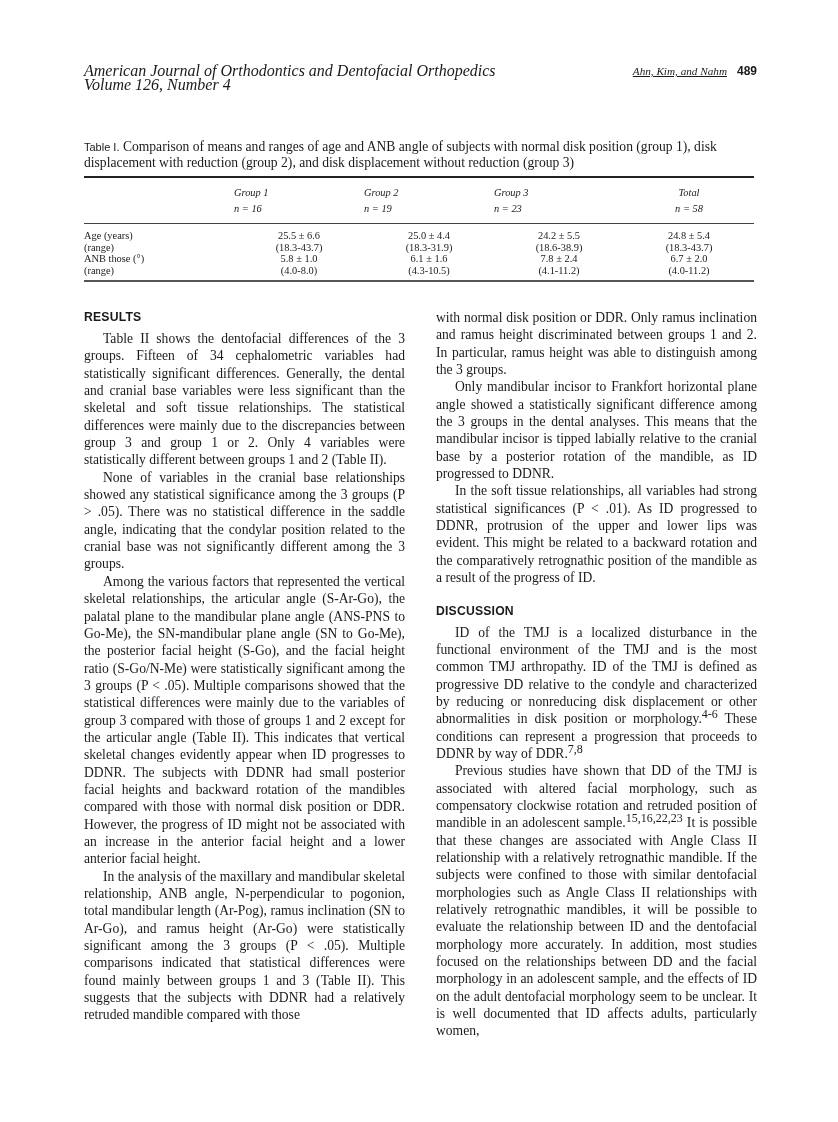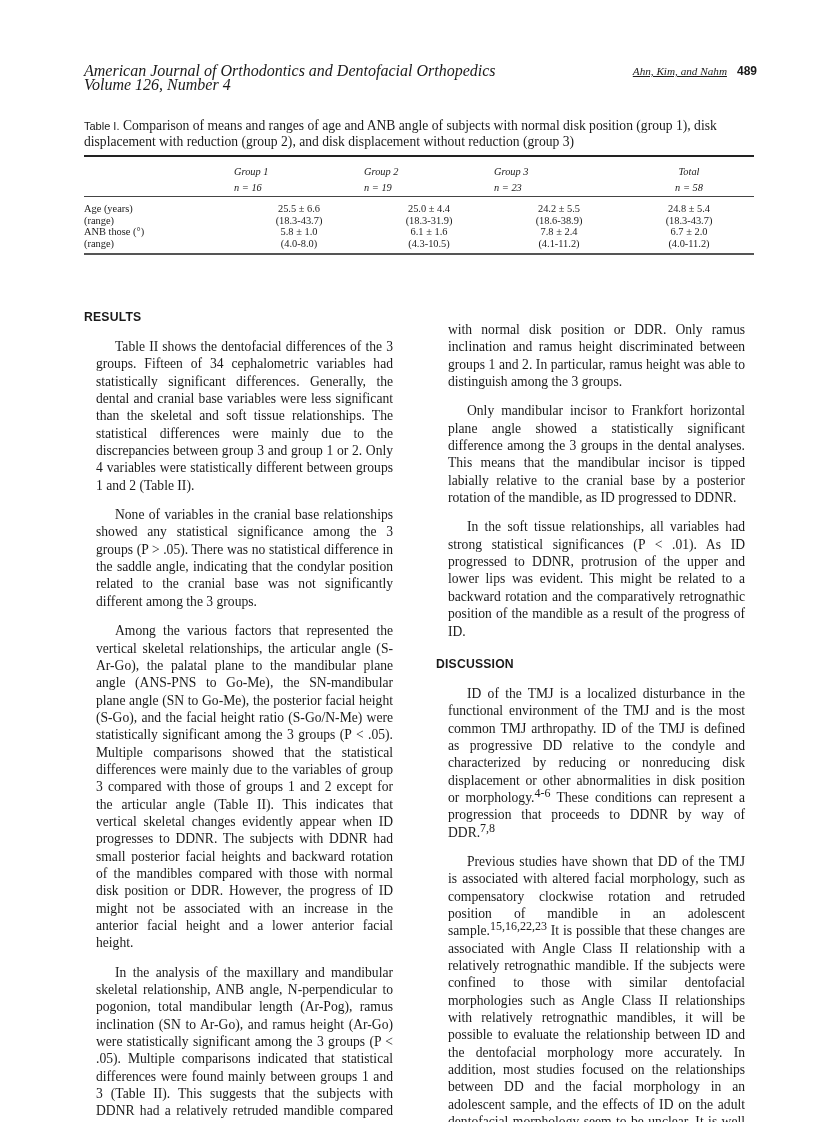--- a/index.html
+++ b/index.html
@@ -3,40 +3,40 @@
 <meta charset="utf-8">
 <style>
   html, body { margin: 0; padding: 0; background: #ffffff; }
   body { width: 838px; height: 1122px; position: relative; overflow: hidden;
          font-family: "Liberation Serif", serif; color: #1a1a1a; }
   .hdr-left { position: absolute; left: 84px; top: 64px; font-style: italic; font-size: 16px; line-height: 14px; }
   .hdr-right { position: absolute; right: 81px; top: 64px; font-size: 11.2px; line-height: 14px; }
   .hdr-right .authors { font-style: italic; margin-right: 10px; text-decoration: underline; }
   .hdr-right .pnum { font-family: "Liberation Sans", sans-serif; font-weight: bold; font-size: 12px; }
 
-  .table-block { position: absolute; left: 84px; top: 118px; width: 670px; }
+  .table-block { position: absolute; left: 84px; top: 139px; width: 670px; }
   .caption { font-size: 13.6px; line-height: 15px; margin: 0 0 6px 0; }
   .caption .tlabel { font-family: "Liberation Sans", sans-serif; font-size: 11px; }
   .rule-top { border-top: 2px solid #222; }
   .rule-bot { border-top: 2px solid #555; }
   table { width: 100%; border-collapse: collapse; font-size: 10.4px; }
   th { font-weight: normal; font-style: italic; text-align: left; line-height: 16px; padding: 0; }
   td { line-height: 11.6px; padding: 0; text-align: center; }
   td.lbl { text-align: left; }
   thead tr:first-child th { padding-top: 7px; }
-  thead tr:last-child th { }
+  thead tr:last-child th { padding-bottom: 6px; }
   tbody tr:first-child td { padding-top: 6px; }
   tbody tr:last-child td { padding-bottom: 4px; }
   .c0 { width: 150px; }
   th.cr, td.cr { text-align: center; }
 
   .col { position: absolute; top: 309px; width: 321px; font-size: 13.6px; line-height: 17.35px; text-align: justify; }
   .col-left { left: 84px; }
   .col-right { left: 436px; }
-  .col p { margin: 12px; text-indent: 19px; font-family: Liberation Serif, serif; }
+  .col p { margin: 0; text-indent: 19px; font-family: Liberation Serif, serif; }
   .col p.noindent { text-indent: 0; }
   .sect { font-family: "Liberation Sans", sans-serif; font-weight: bold; font-size: 12.2px; letter-spacing: 0.2px; margin: 0 0 4px 0; line-height: 17px; }
   .sect.gap { margin-top: 16px; }
   sup { font-size: 12px; line-height: 0; vertical-align: 5px; }
 </style>
 </head>
 <body>
 
 <div class="hdr-left">
   <div>American Journal of Orthodontics and Dentofacial Orthopedics</div>

